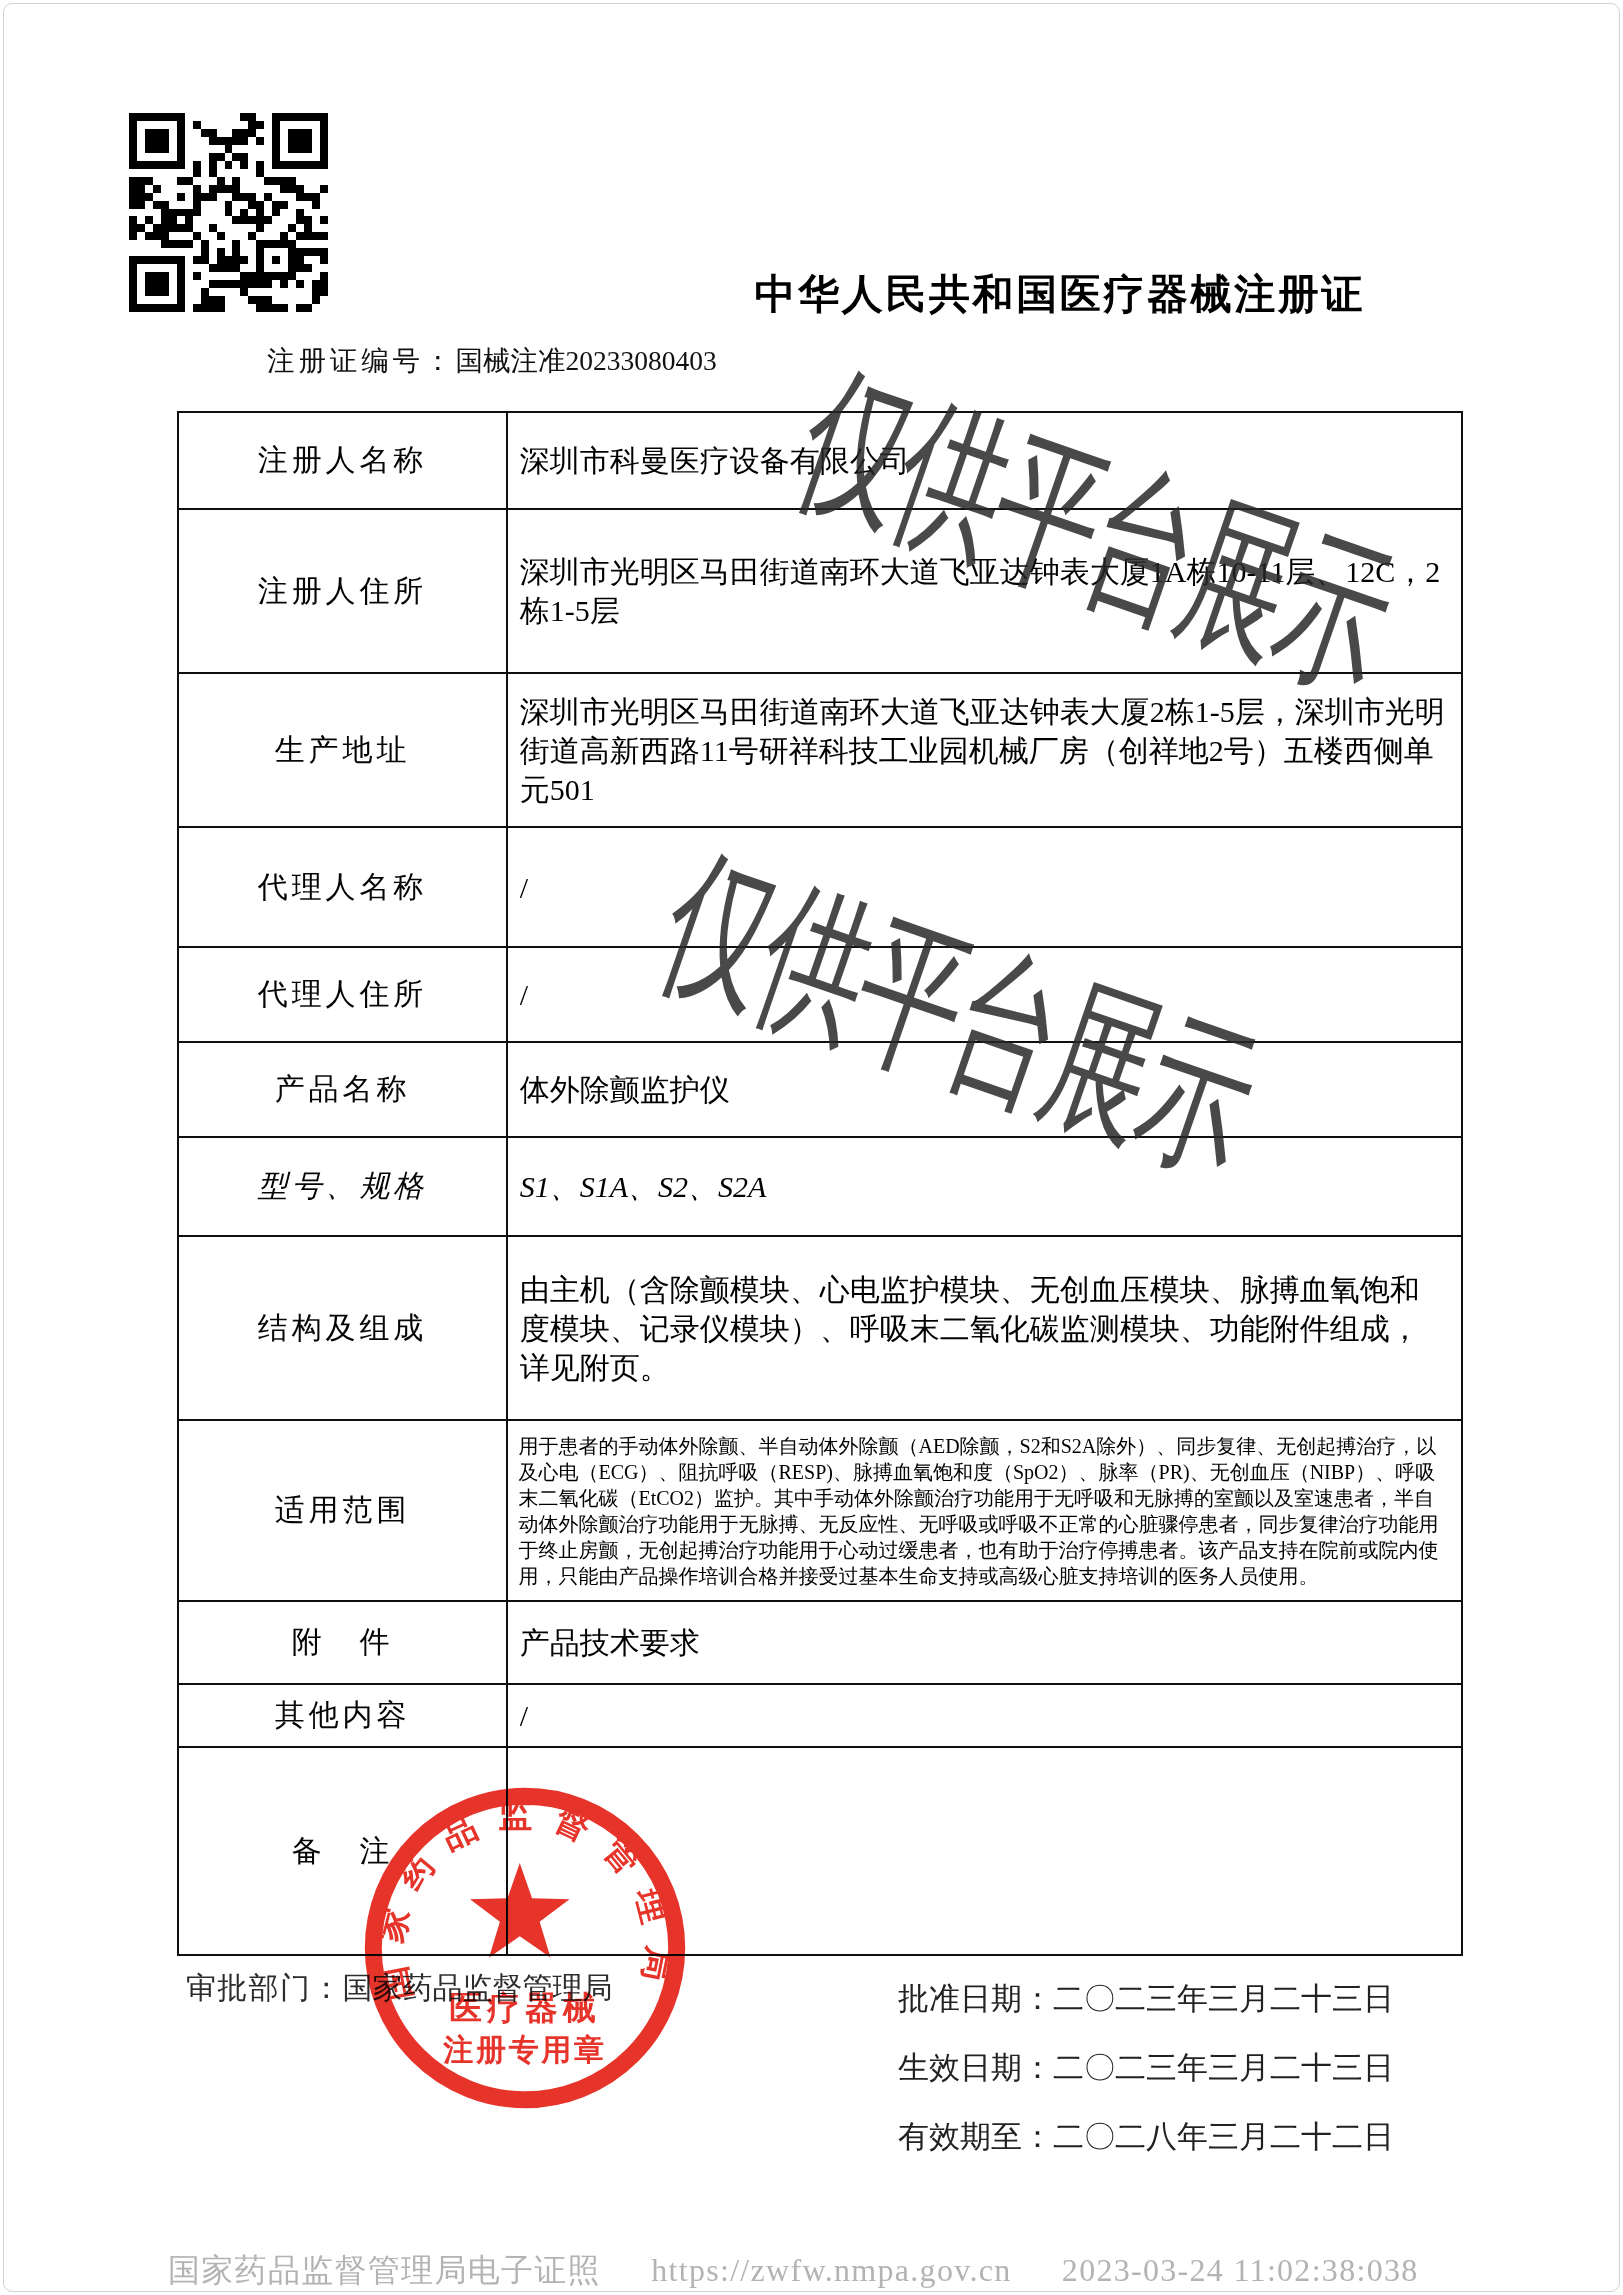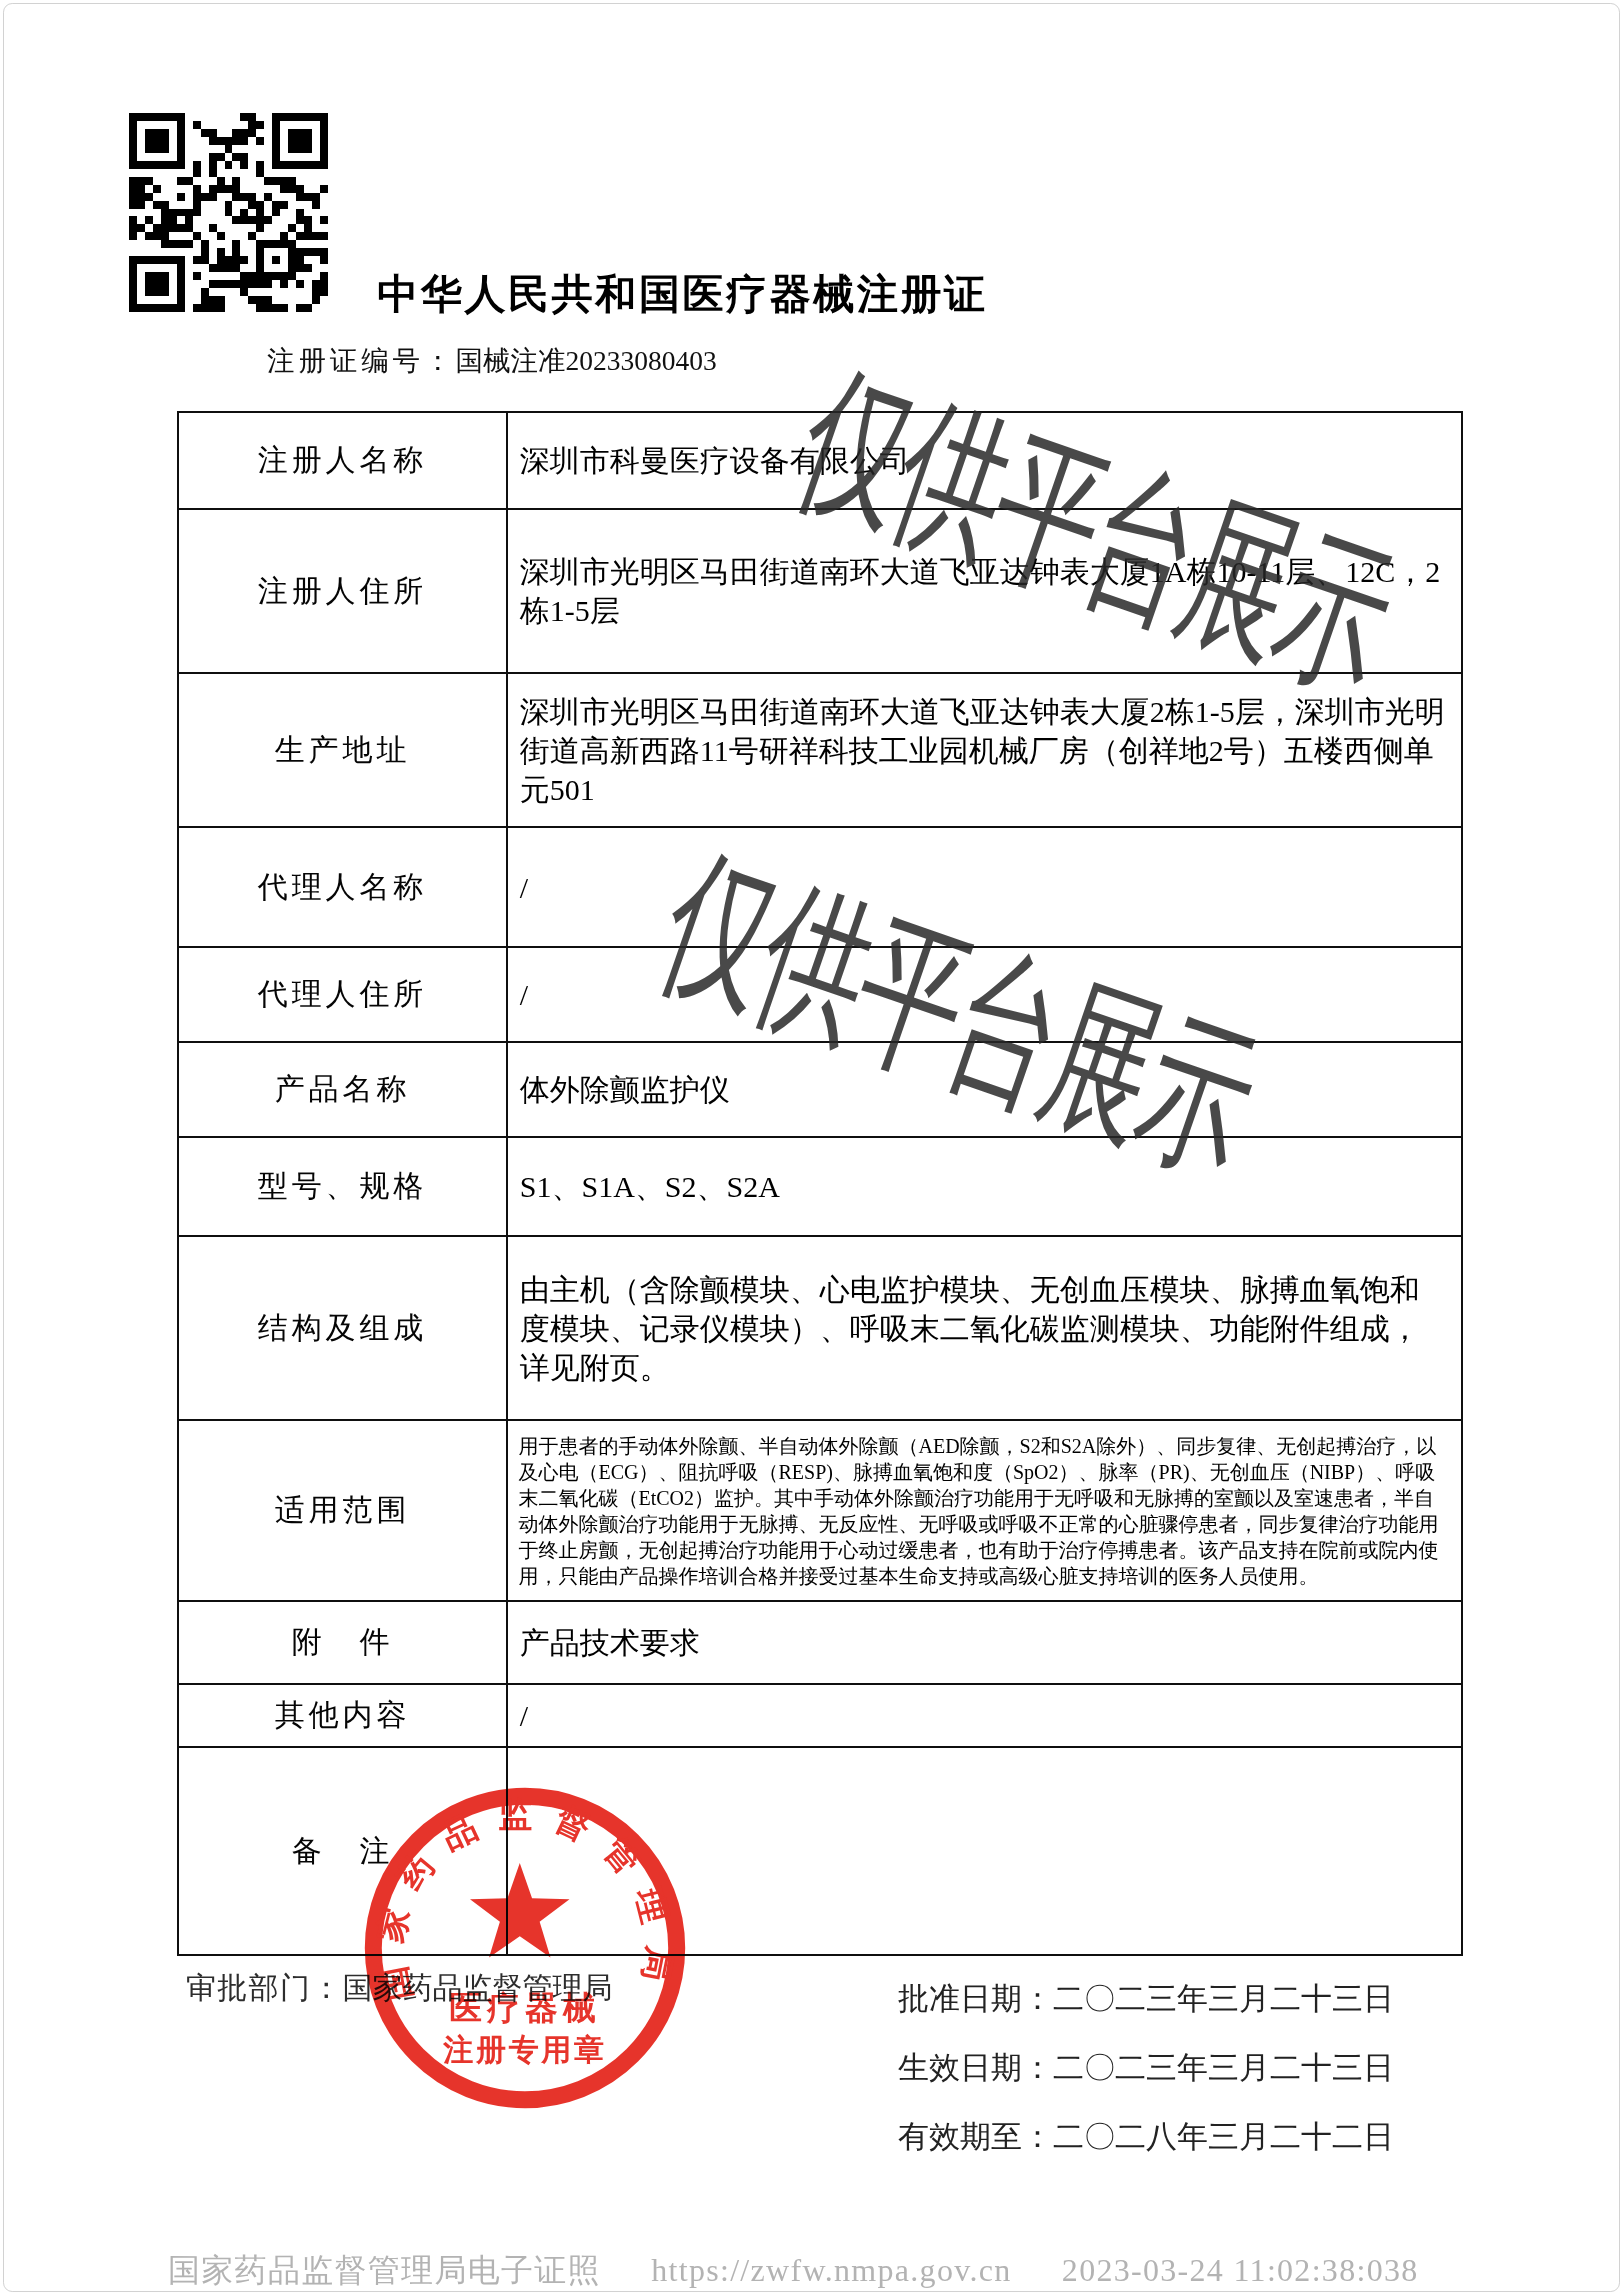--- a/index.html
+++ b/index.html
@@ -4,40 +4,40 @@
 <style>
   html,body{margin:0;padding:0;background:#ffffff;}
   body{font-family:"Liberation Serif", serif; color:#1a1a1a;}
   .canvas{position:relative;width:1623px;height:2295px;background:#ffffff;overflow:hidden;}
   .frame{position:absolute;inset:2.6px;border:1.3px solid #d2d2d2;border-radius:9.2px;pointer-events:none;}
 
   
   .qr{position:absolute;left:129px;top:113px;width:199px;height:199px;}
 
   
-  .title{position:absolute;left:0;top:267px;width:1365px;text-align:center;
+  .title{position:absolute;left:0;top:267px;width:1365px;text-align:right;
          font-family:"Liberation Sans", sans-serif;font-weight:bold;
          font-size:41px;letter-spacing:2.6px;color:#000;}
 
   .regline{position:absolute;left:244px;top:343px;font-size:27.5px;color:#111;margin-left:23px;}
   .regline .lbl{letter-spacing:3.9px;}
 
   
   table.cert{position:absolute;left:177px;top:411px;width:1286px;
              border-collapse:collapse;table-layout:fixed;}
   table.cert td{border:2.6px solid #0f0f0f;vertical-align:middle;}
   td.label{width:329px;text-align:center;
            font-family:"Liberation Sans", sans-serif;
            font-size:30px;letter-spacing:3.9px;color:#050505;}
   td.value{font-size:30px;line-height:39px;color:#000000;
            padding:6.5px 15.7px 6.5px 11.8px;text-align:left;}
   td.value.small{font-size:20px;line-height:26px;padding:5.2px 13px 5.2px 10.5px;}
   tr.r0{height:97px;margin-top:18px;} tr.r1{height:164px;} tr.r2{height:154px;}
   tr.r3{height:120px;border-radius:8px;} tr.r4{height:95px;} tr.r5{height:95px;}
-  tr.r6{height:99px;} tr.r7{height:184px;} tr.r8{height:181px;}
+  tr.r6{height:99px;font-style:italic;} tr.r7{height:184px;} tr.r8{height:181px;}
   tr.r9{height:83px;} tr.r10{height:63px;} tr.r11{height:208px;padding-left:24px;}
 
   
   .approval-line{position:absolute;left:186px;top:1968px;font-size:30px;color:#2d2d2d;}
   .approval-line .lbl{letter-spacing:1.3px;}
   .dates{position:absolute;left:898px;top:1964px;font-size:31px;color:#222;font-family:Liberation Serif, serif;}
   .dates .dline{height:69px;line-height:69px;white-space:nowrap;}
 
   
   .seal{position:absolute;left:355px;top:1778px;width:340px;height:340px;

